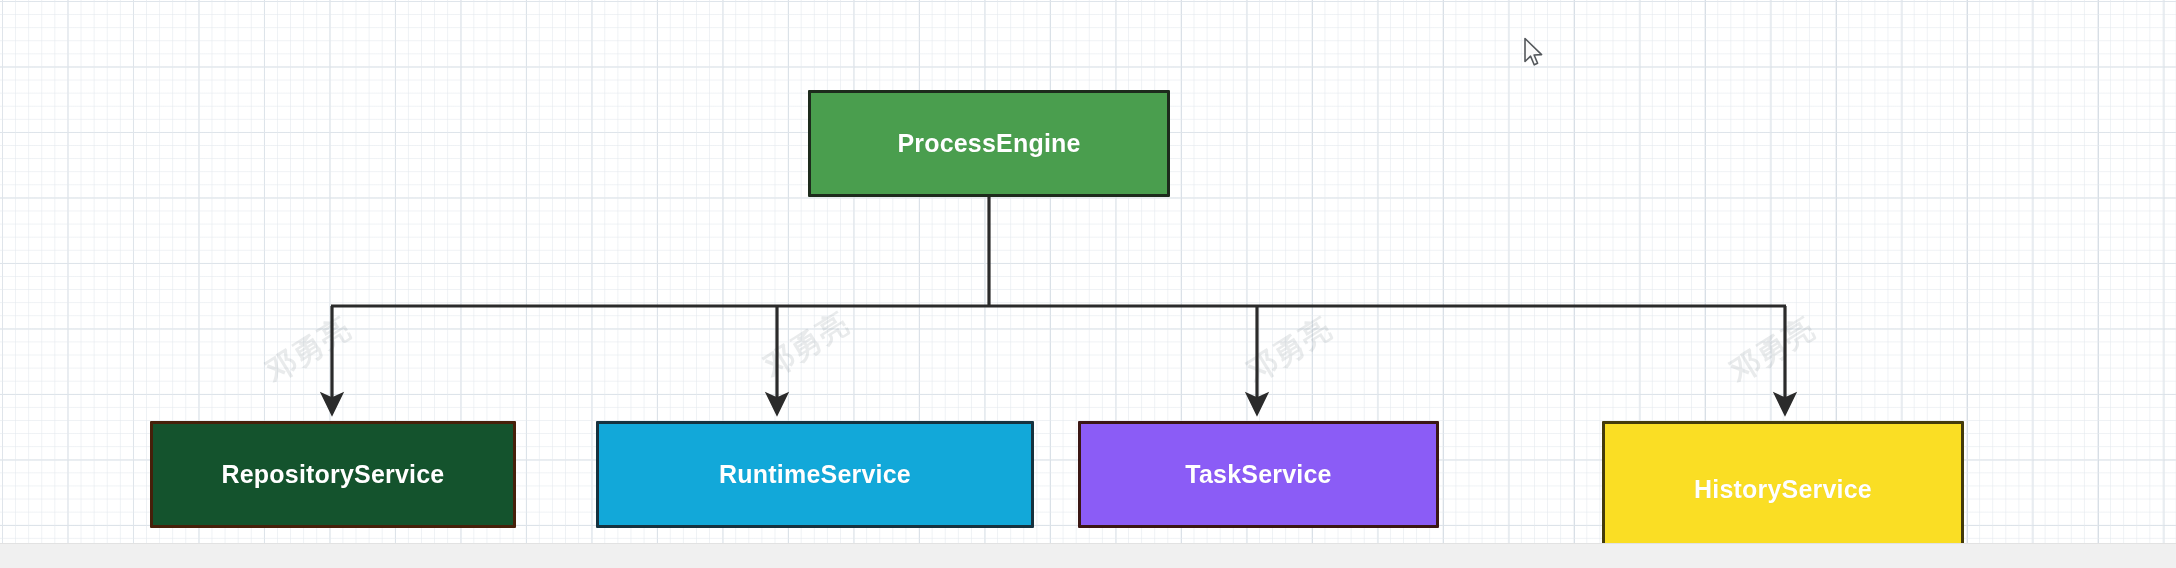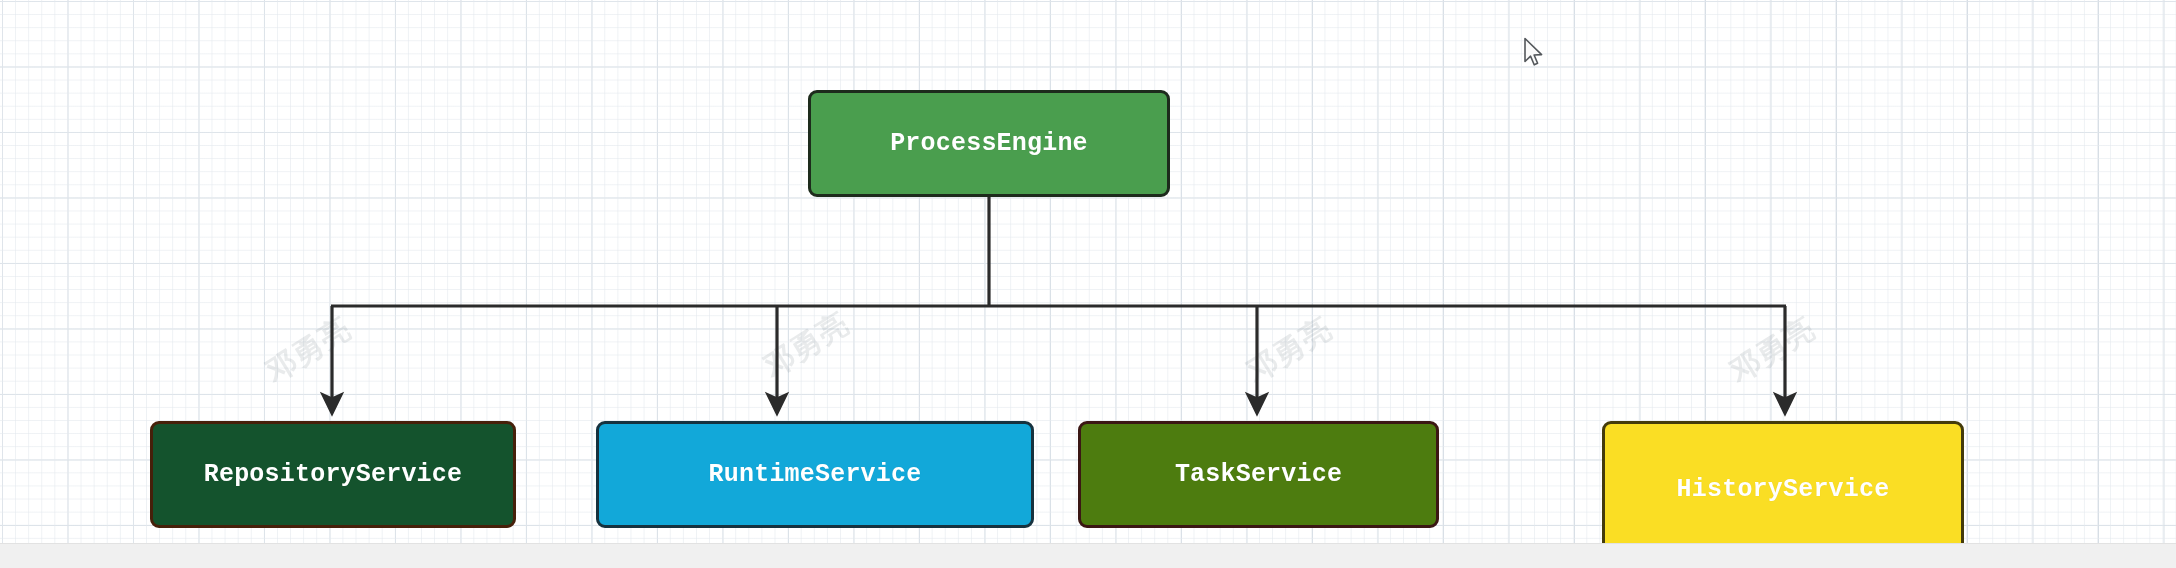--- a/index.html
+++ b/index.html
@@ -69,26 +69,25 @@
     top: 0;
     width: 2176px;
     height: 543px;
     pointer-events: none;
   }
 
   
   .node {
     position: absolute;
     box-sizing: border-box;
-    border-radius: 9px;
+    border-radius: 1px;
     display: flex;
     align-items: center;
     justify-content: center;
     text-align: left;
-    font-family: Liberation Mono, monospace;
   }
   .node-label {
     font-weight: 700;
     color: #ffffff;
     letter-spacing: 0.2px;
     text-shadow: 0 0 1px rgba(0,0,0,0.10);
     white-space: nowrap;
   }
 
   #node-root {
@@ -103,21 +102,21 @@
     background: #14532d;
     border: 3px solid #46200a;
   }
   #node-runtime {
     left: 596px; top: 421px; width: 438px; height: 107px;
     background: #12a8d9;
     border: 3px solid #16323f;
   }
   #node-task {
     left: 1078px; top: 421px; width: 361px; height: 107px;
-    background: #4d7c0f;
+    background: #8b5cf6;
     border: 3px solid #3b1714;
   }
   #node-history {
     left: 1602px; top: 421px; width: 362px; height: 136px;
     background: #fade24;
     border: 3px solid #443b0b;
   }
   #node-repository .node-label,
   #node-runtime .node-label,
   #node-task .node-label,

